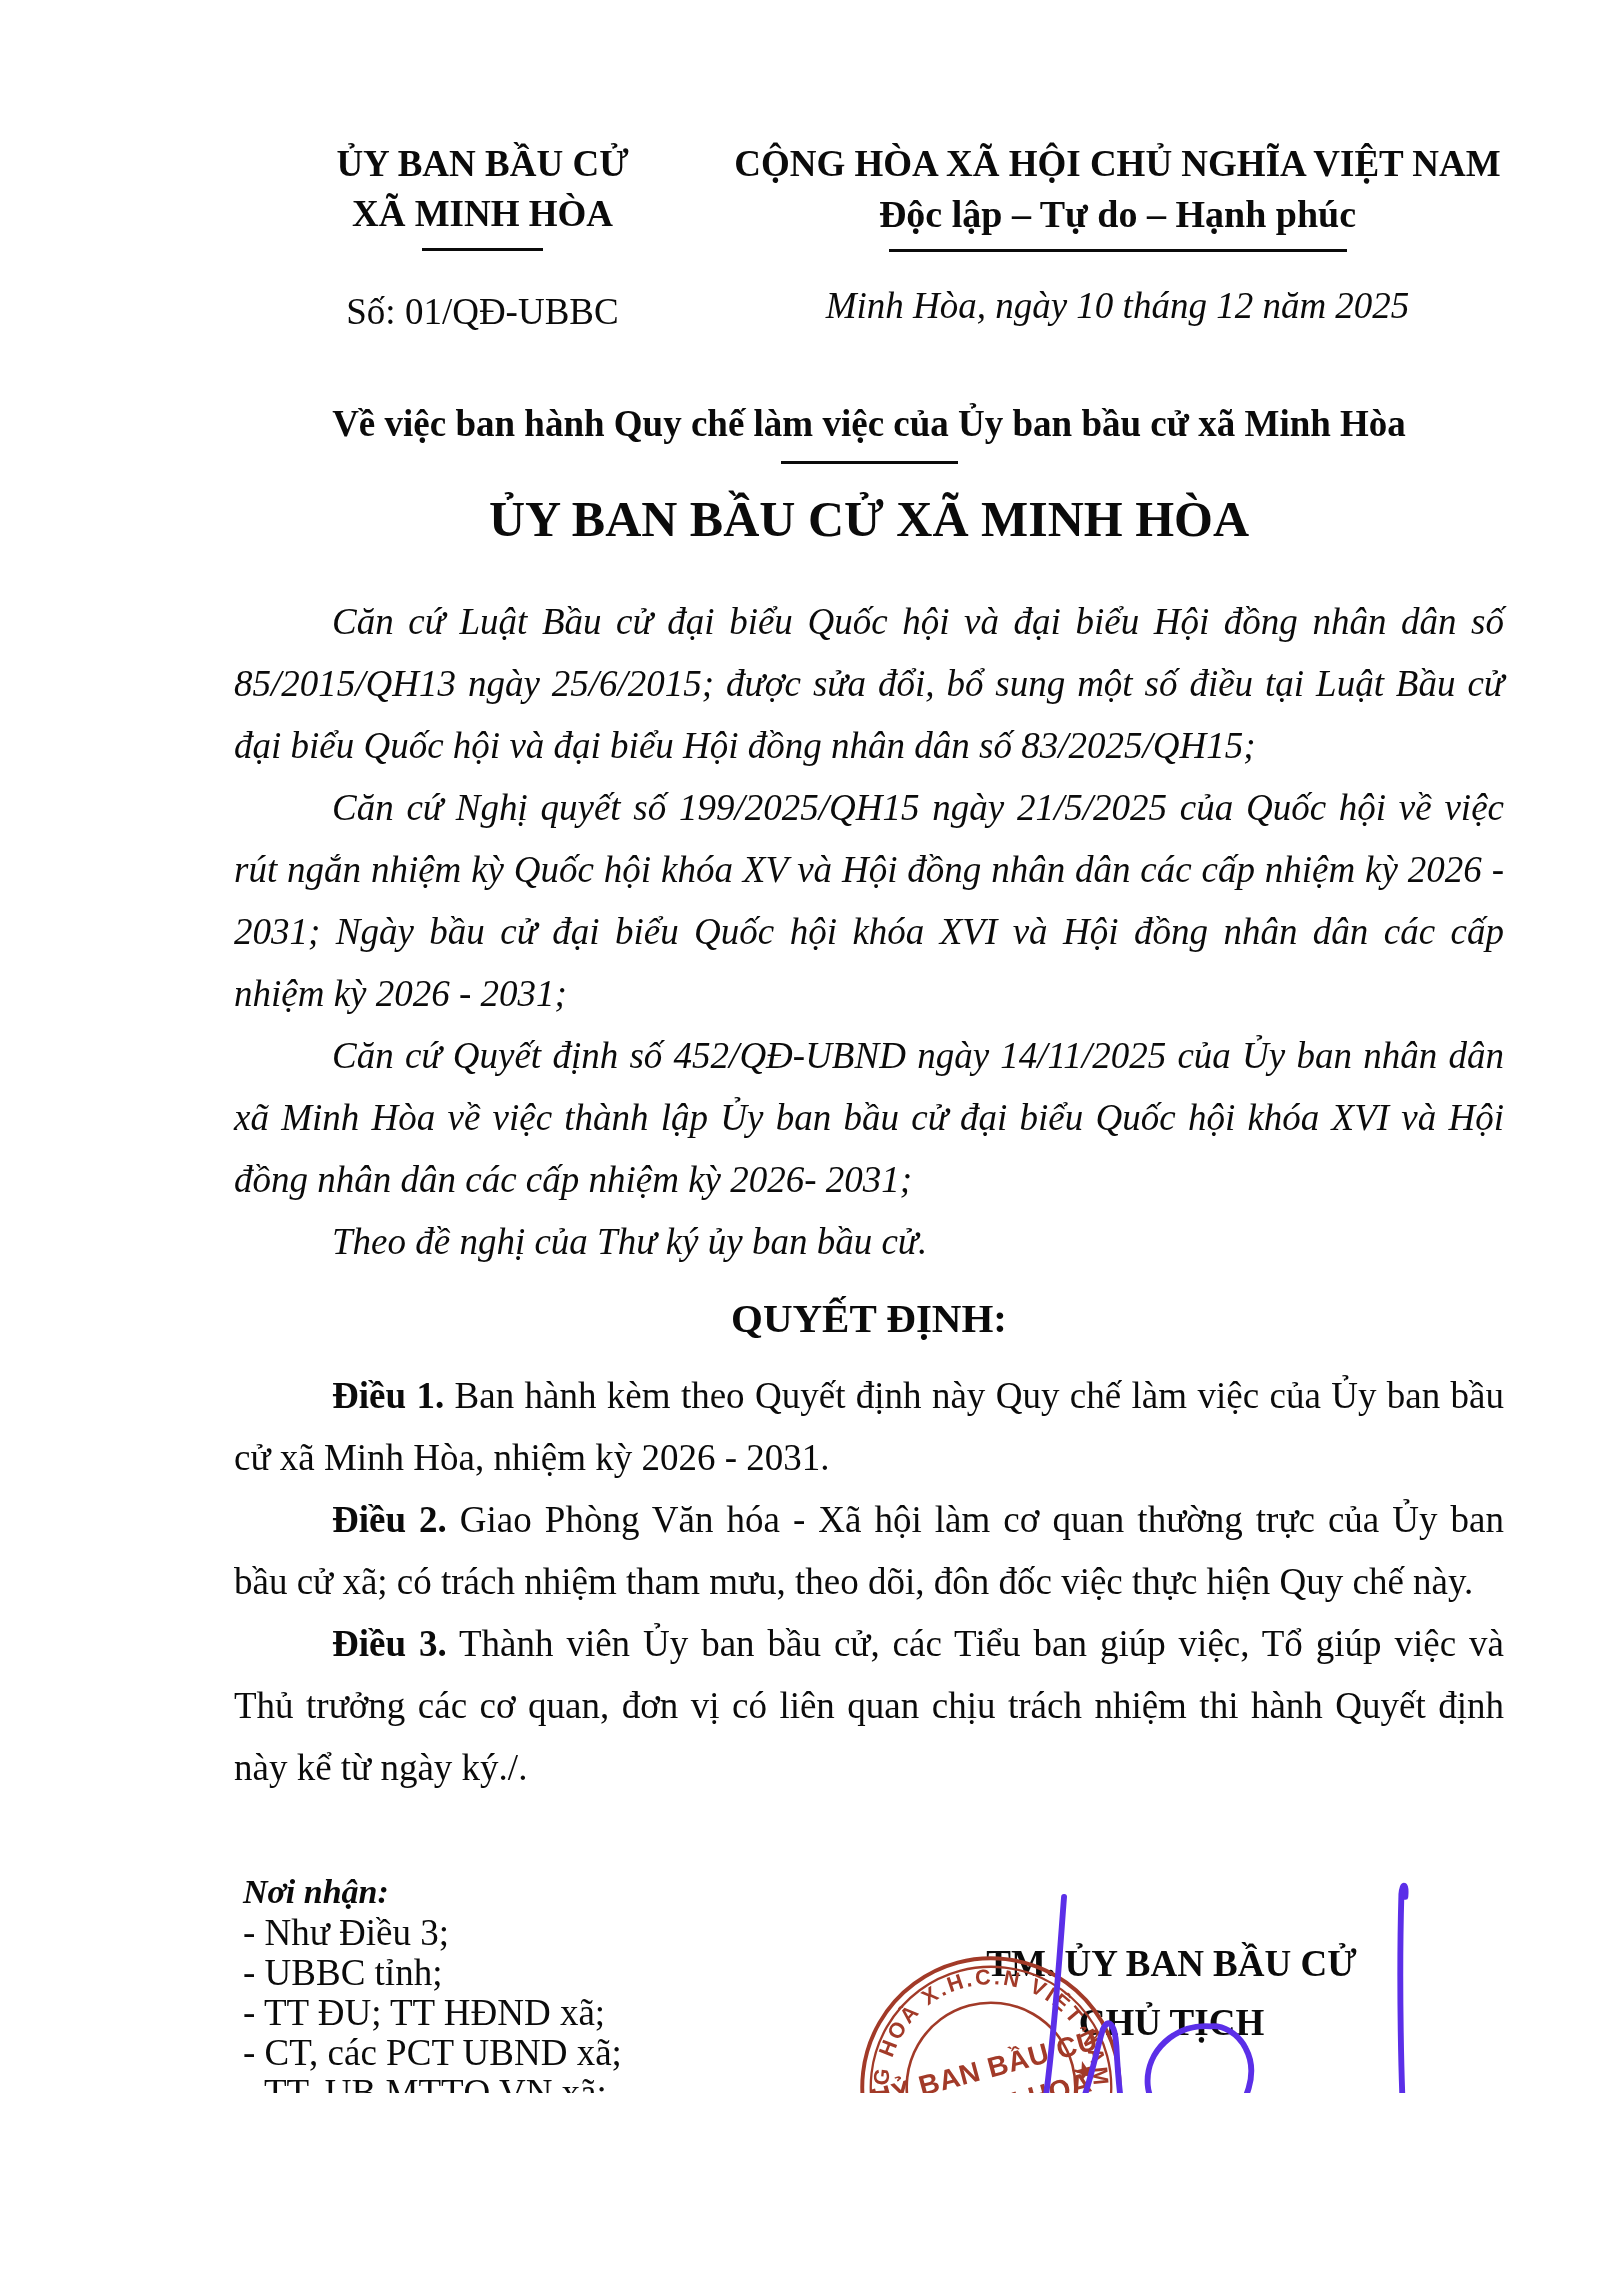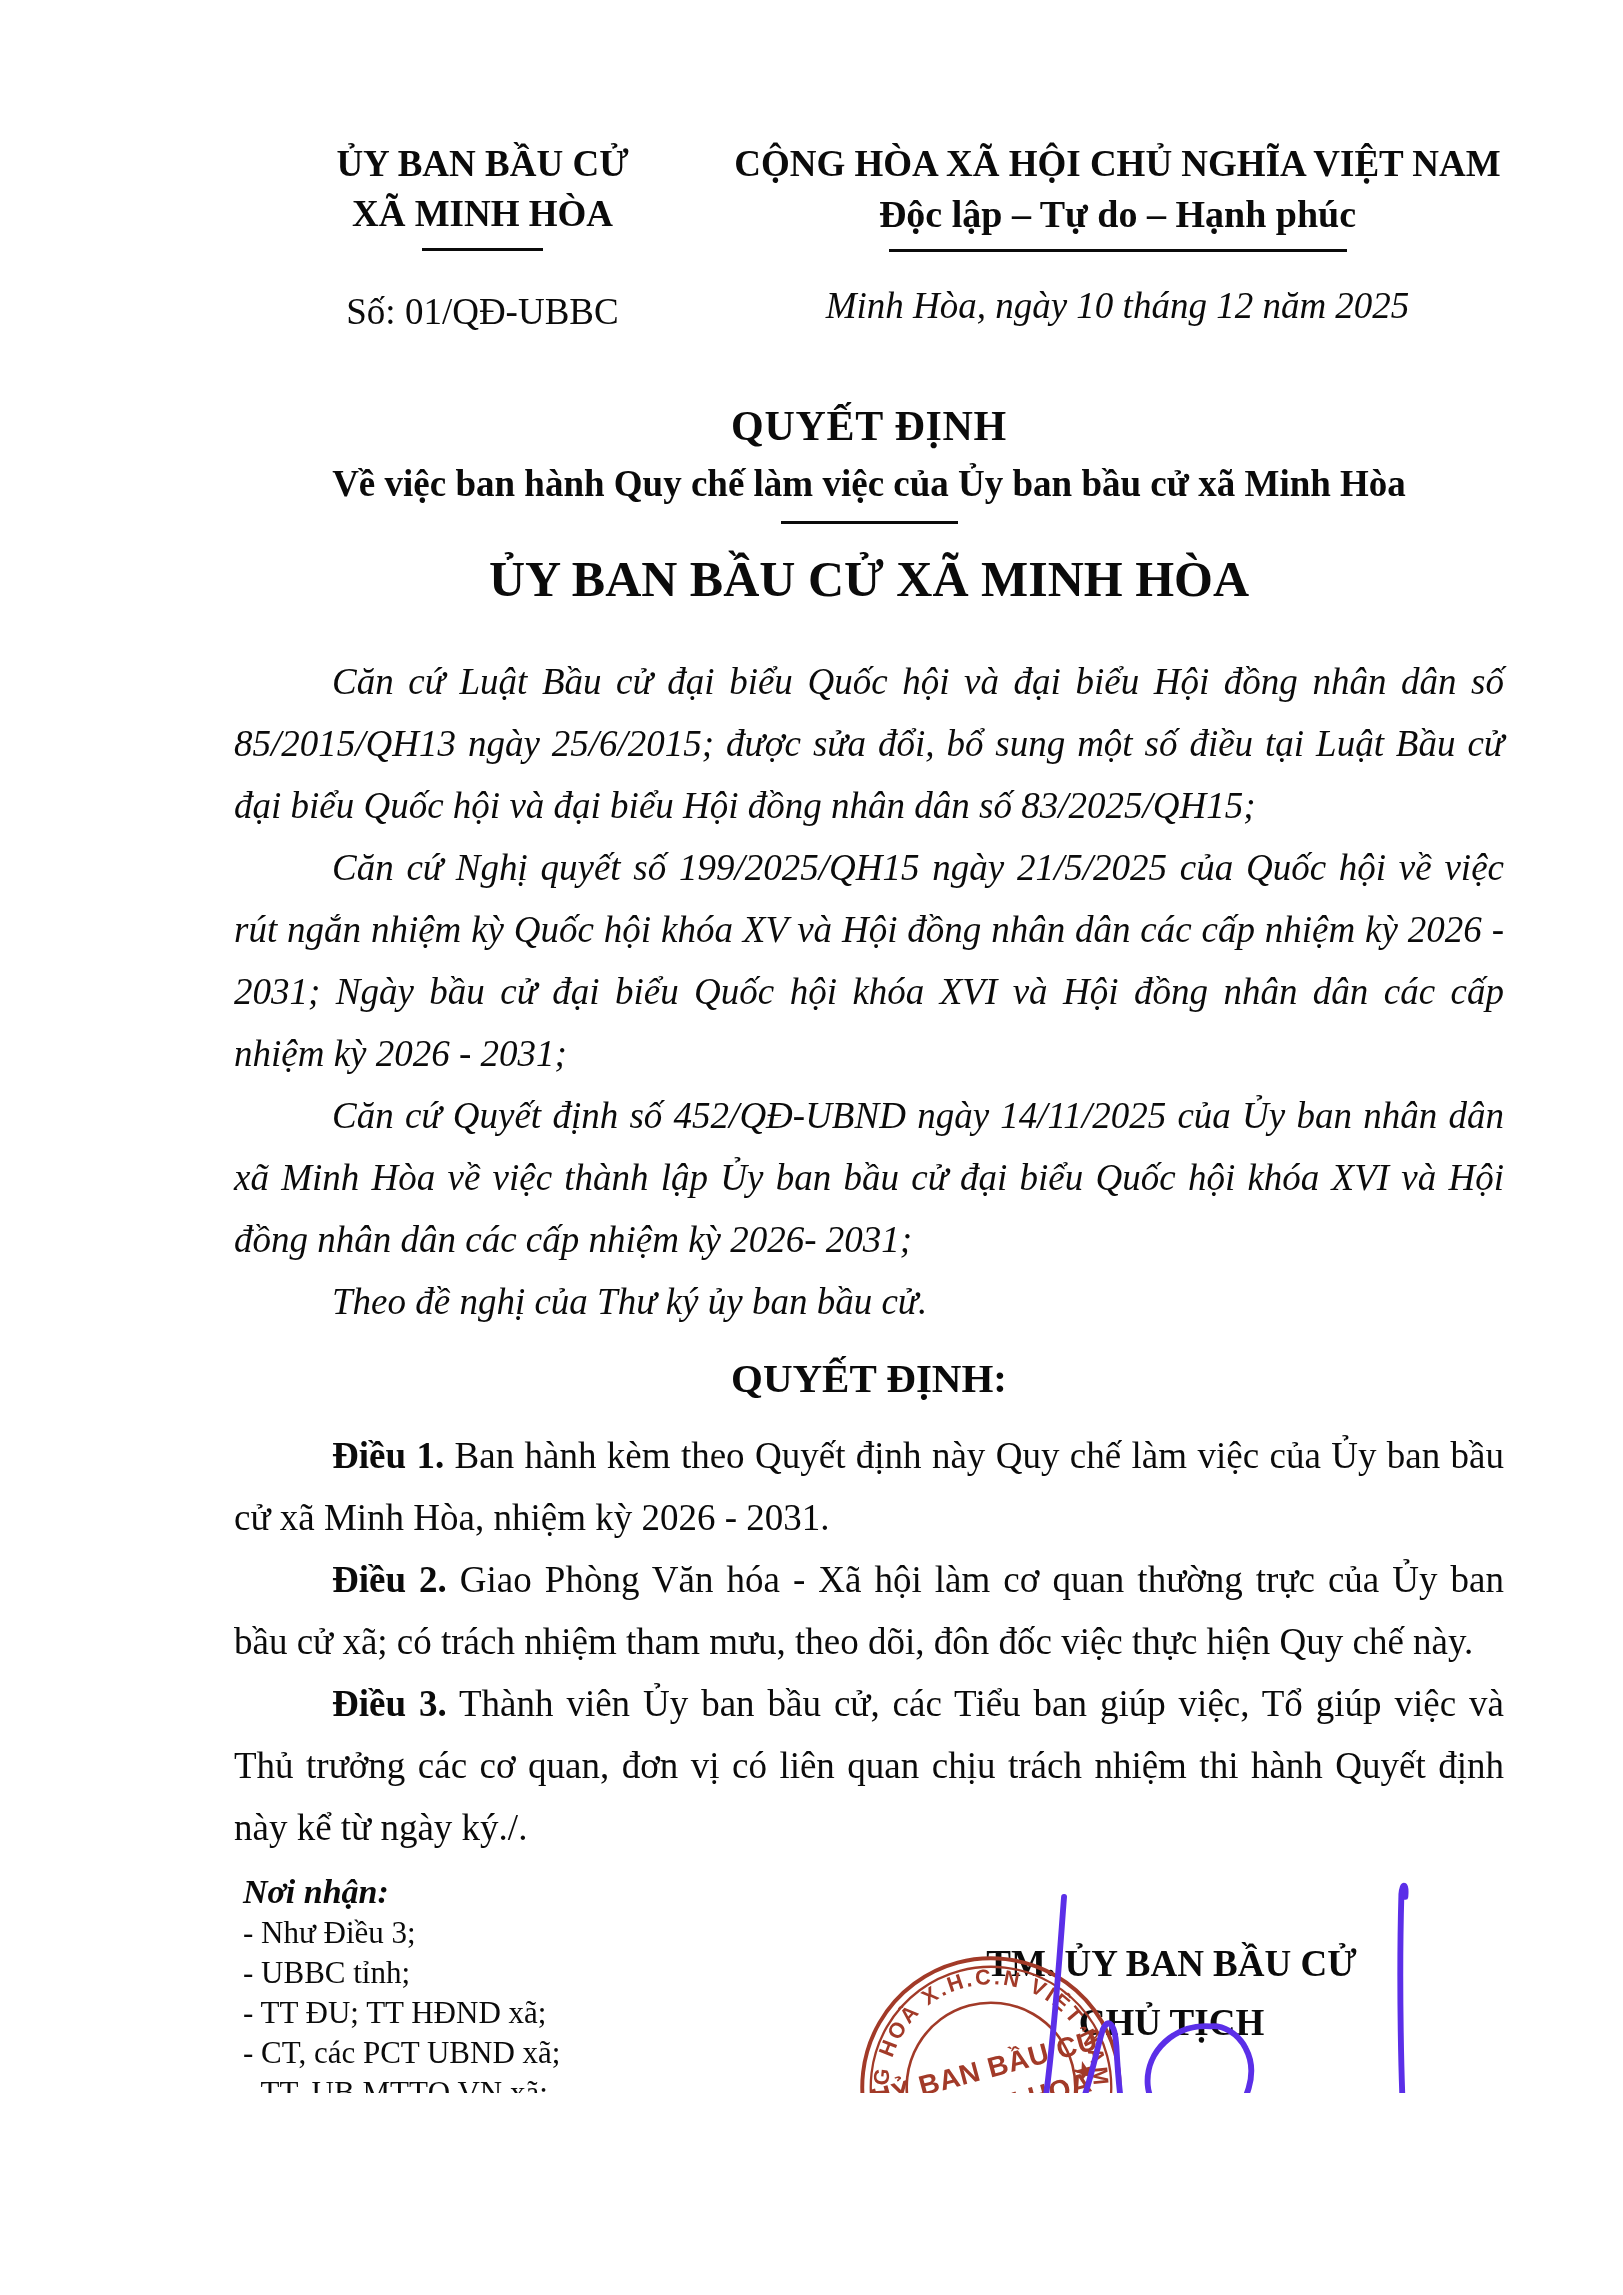--- a/index.html
+++ b/index.html
@@ -41,21 +41,21 @@
   p.preamble{font-style:italic;}
   .decision-heading{
     text-align:center;font-size:41px;font-weight:bold;
     margin-top:18.3px;line-height:54px;
   }
   .articles{margin-top:19.6px;}
   .article-label{font-weight:bold;}
   
   .recipients{position:absolute;left:243px;top:1870px;}
   .recipients-heading{font-size:34px;font-weight:bold;font-style:italic;line-height:43px;}
-  .recipient-item{font-size:31px;line-height:40px;}
+  .recipient-item{font-size:37px;line-height:40px;}
   .sign-block{position:absolute;left:877px;top:1938px;width:589px;text-align:center;}
   .sign-line1{font-size:37px;font-weight:bold;line-height:52px;}
   .sign-line2{font-size:37px;font-weight:bold;line-height:52px;margin-top:6.5px;}
   .stamp-wrap{position:absolute;left:859px;top:1955px;width:264px;height:264px;}
   .sig-wrap{position:absolute;left:915px;top:1855px;width:557px;height:374px;}
   .signer-name{position:absolute;left:877px;top:2219px;width:589px;text-align:center;
     font-size:37px;font-weight:bold;line-height:47px;}
 </style>
 </head>
 <body>
@@ -71,21 +71,20 @@
     </div>
     <div class="hdr-right">
       <div class="nat-line1">CỘNG HÒA XÃ HỘI CHỦ NGHĨA VIỆT NAM</div>
       <div class="nat-line2">Độc lập – Tự do – Hạnh phúc</div>
       <div class="rule rule-nat"></div>
       <div class="date-line">Minh Hòa, ngày 10 tháng 12 năm 2025</div>
     </div>
   </div>
 
   <div class="title-block">
-    <div class="title-main">QUYẾT ĐỊNH</div>
     <div class="title-sub">Về việc ban hành Quy chế làm việc của Ủy ban bầu cử xã Minh Hòa</div>
     <div class="rule-title"></div>
     <div class="title-issuer">ỦY BAN BẦU CỬ XÃ MINH HÒA</div>
   </div>
 
   <div class="body-text">
     <p class="para preamble">Căn cứ Luật Bầu cử đại biểu Quốc hội và đại biểu Hội đồng nhân dân số 85/2015/QH13 ngày 25/6/2015; được sửa đổi, bổ sung một số điều tại Luật Bầu cử đại biểu Quốc hội và đại biểu Hội đồng nhân dân số 83/2025/QH15;</p>
     <p class="para preamble">Căn cứ Nghị quyết số 199/2025/QH15 ngày 21/5/2025 của Quốc hội về việc rút ngắn nhiệm kỳ Quốc hội khóa XV và Hội đồng nhân dân các cấp nhiệm kỳ 2026 - 2031; Ngày bầu cử đại biểu Quốc hội khóa XVI và Hội đồng nhân dân các cấp nhiệm kỳ 2026 - 2031;</p>
     <p class="para preamble">Căn cứ Quyết định số 452/QĐ-UBND ngày 14/11/2025 của Ủy ban nhân dân xã Minh Hòa về việc thành lập Ủy ban bầu cử đại biểu Quốc hội khóa XVI và Hội đồng nhân dân các cấp nhiệm kỳ 2026- 2031;</p>
     <p class="para preamble">Theo đề nghị của Thư ký ủy ban bầu cử.</p>

